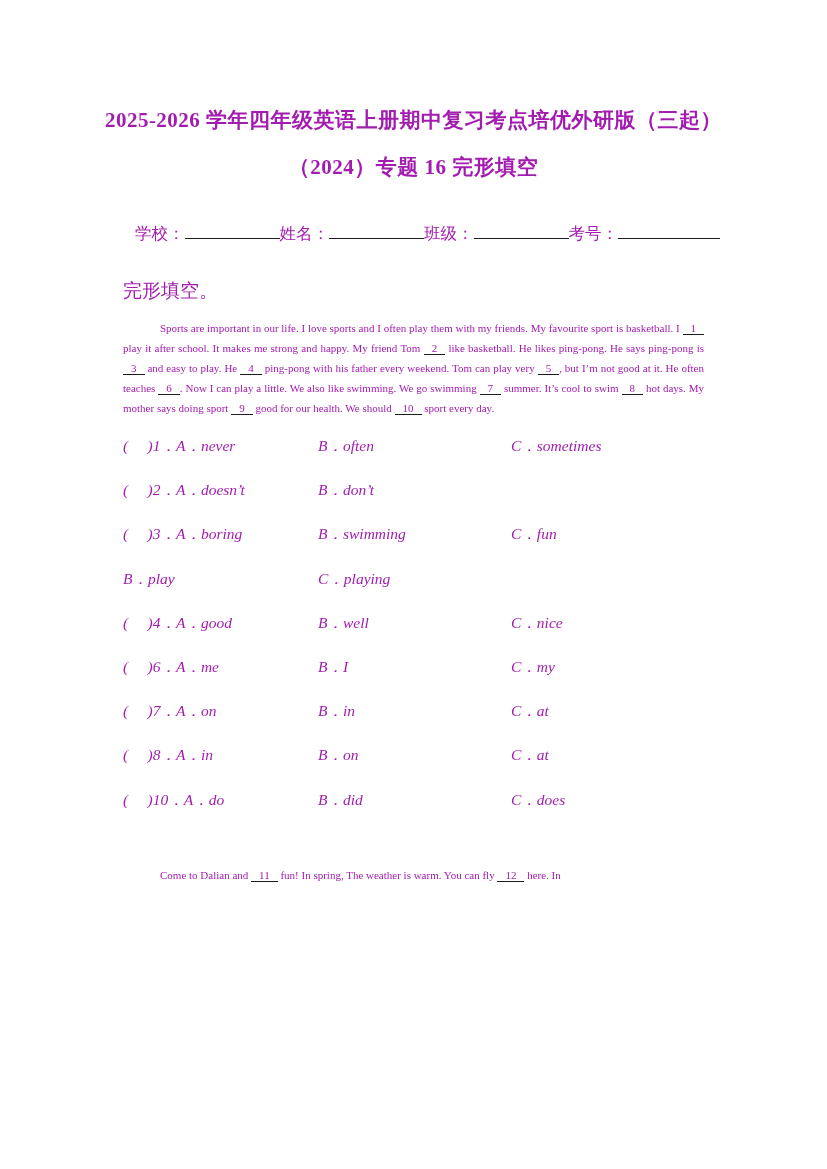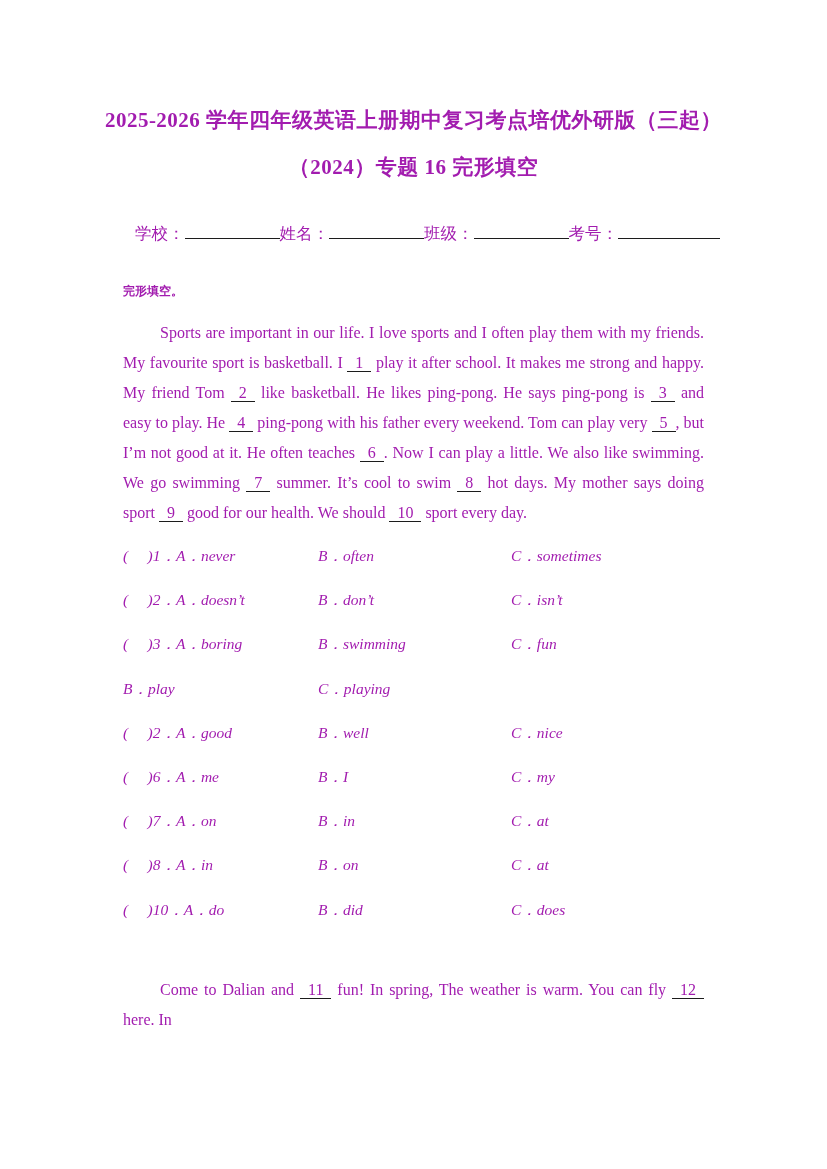--- a/index.html
+++ b/index.html
@@ -30,29 +30,28 @@
   }
   .hfield{display:flex;align-items:baseline;}
   .hblank{
     display:inline-block;
     width:95px;
     border-bottom:1.2px solid #1c1c1c;
   }
   .hfield:last-child .hblank{width:102px;}
   .section-label{
     margin:35px 0 0 123px;
-    font-size:12px;
+    font-size:19px;
     line-height:22px;
-    font-weight:bold;
   }
   .passage{
     margin:16px 0 0 123px;
     width:581px;
-    font-size:16px;
-    line-height:30px;
+    font-size:11px;
+    line-height:20px;
     text-align:justify;
     text-indent:37px;
   }
   .passage .blank{
     border-bottom:1px solid #1c1c1c;
     padding:0 8px;
     white-space:pre;
   }
   .options{
     margin:18px 0 0 123px;
@@ -107,33 +106,32 @@
 
   <div class="options">
       <div class="opt-row">
         <div class="opt-cell">(　 )1．A．never</div>
         <div class="opt-cell">B．often</div>
         <div class="opt-cell">C．sometimes</div>
       </div>
       <div class="opt-row">
         <div class="opt-cell">(　 )2．A．doesn’t</div>
         <div class="opt-cell">B．don’t</div>
-        <div class="opt-cell">C．isn’t</div>
       </div>
       <div class="opt-row">
         <div class="opt-cell">(　 )3．A．boring</div>
         <div class="opt-cell">B．swimming</div>
         <div class="opt-cell">C．fun</div>
       </div>
       <div class="opt-row">
         <div class="opt-cell">B．play</div>
         <div class="opt-cell">C．playing</div>
       </div>
       <div class="opt-row">
-        <div class="opt-cell">(　 )2．A．good</div>
+        <div class="opt-cell">(　 )4．A．good</div>
         <div class="opt-cell">B．well</div>
         <div class="opt-cell">C．nice</div>
       </div>
       <div class="opt-row">
         <div class="opt-cell">(　 )6．A．me</div>
         <div class="opt-cell">B．I</div>
         <div class="opt-cell">C．my</div>
       </div>
       <div class="opt-row">
         <div class="opt-cell">(　 )7．A．on</div>

